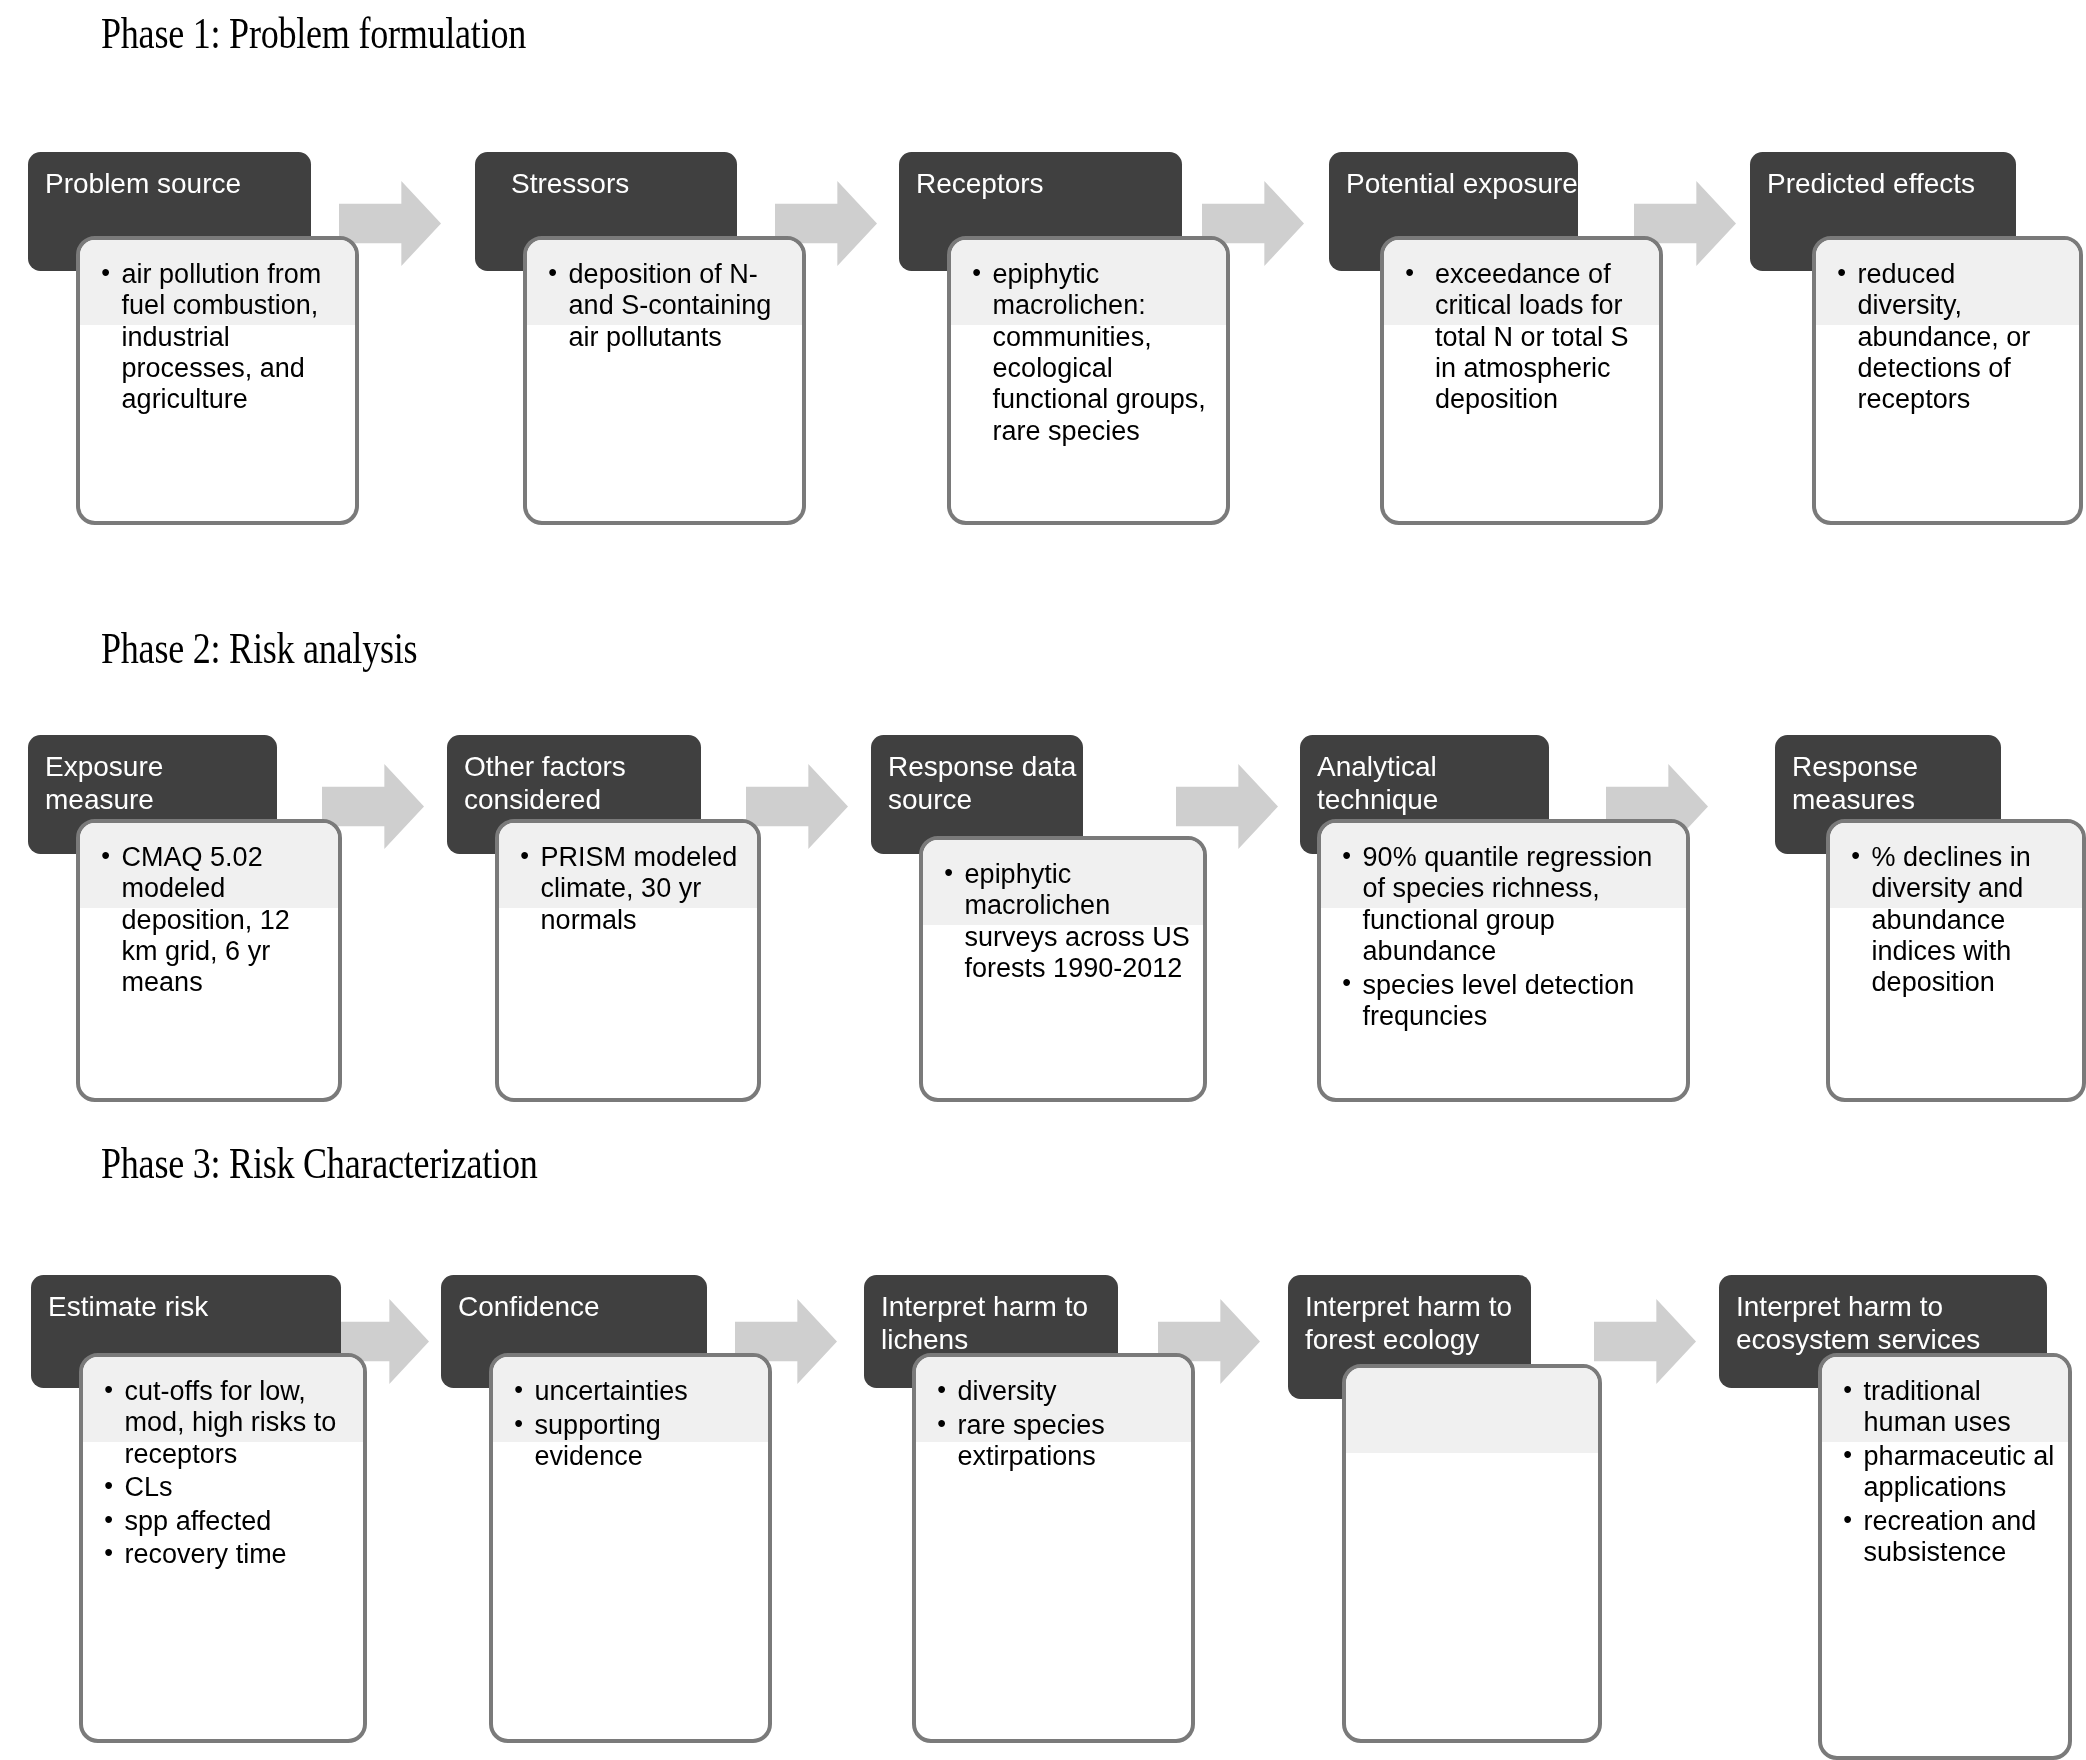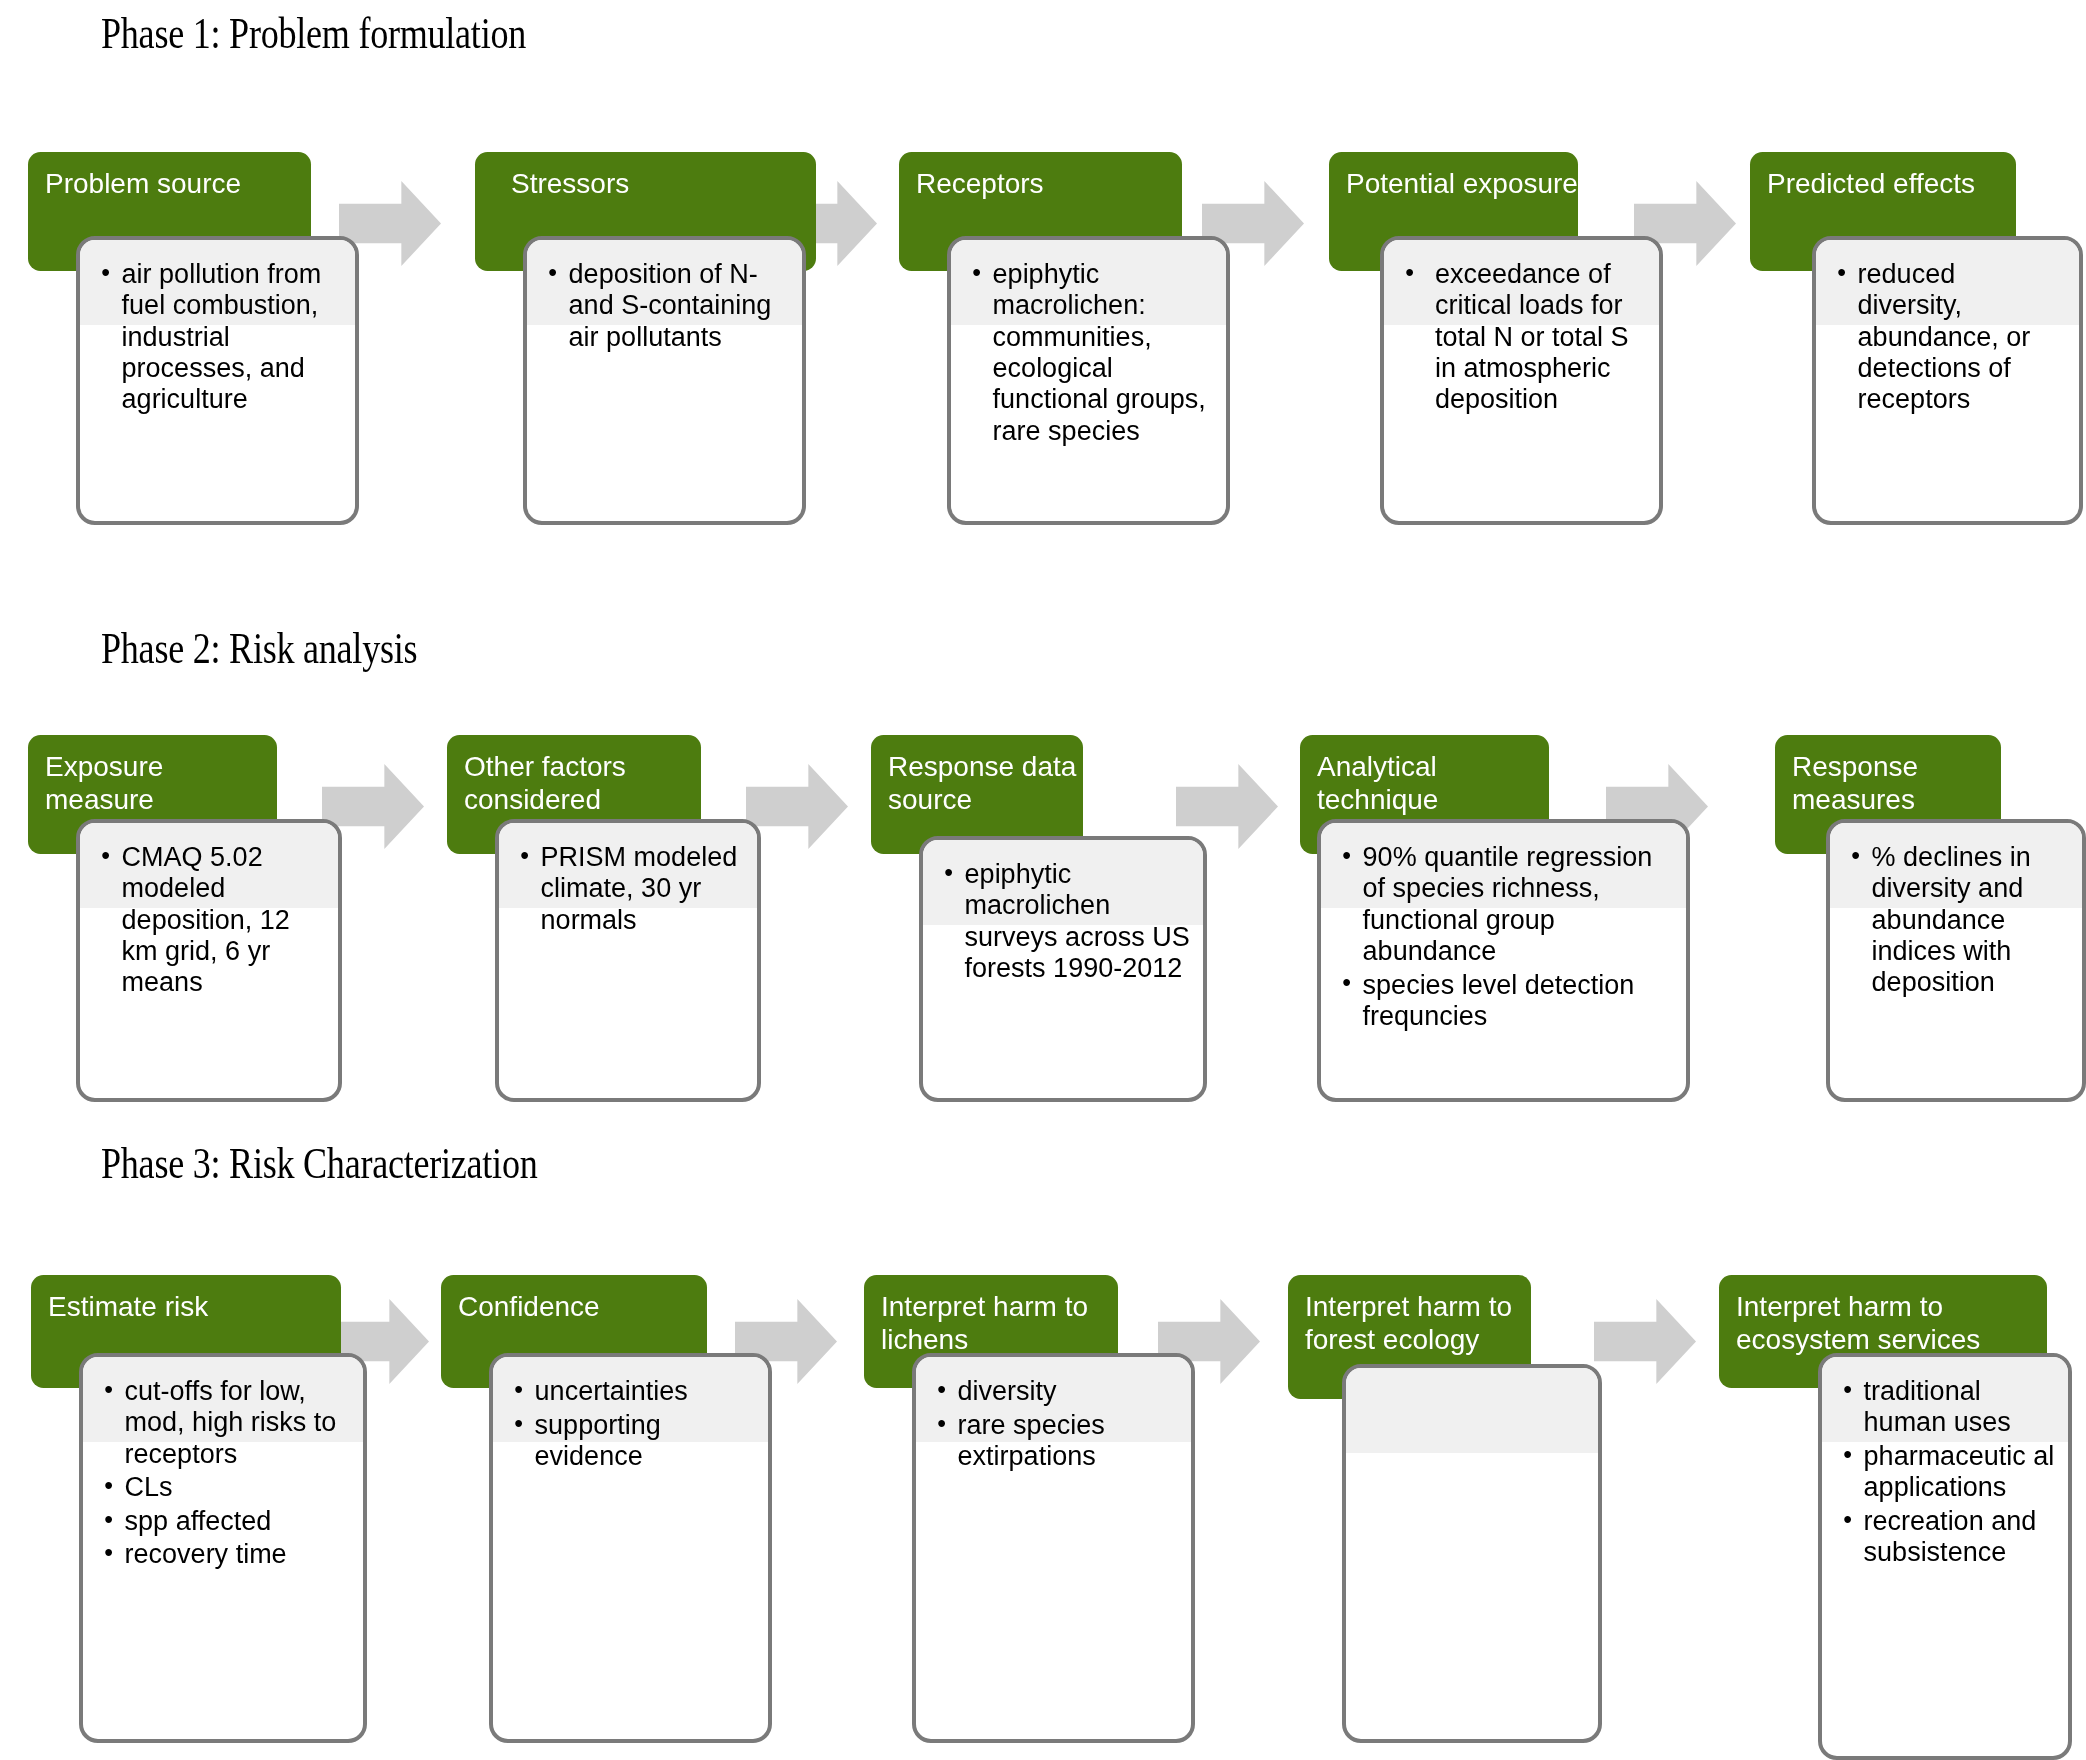--- a/index.html
+++ b/index.html
@@ -37,21 +37,21 @@
   #row2 { top: 735px; height: 413px; }
   #row3 { top: 1275px; height: 475px; }
 
   
   .step { position: absolute; top: 0; }
 
   .step-header {
     position: absolute;
     left: 0;
     top: 0;
-    background: #4d7c0f;
+    background: #404040;
     border-radius: 12.4px;
     color: #ffffff;
     padding: 14.7px 0 0 17px;
     font-size: 28px;
     line-height: 1.18;
     z-index: 1;
   }
   .step-body {
     position: absolute;
     background: #ffffff;
@@ -116,21 +116,21 @@
         </ul>
       </div>
     </div>
     <div class="arrow" style="left:339px;top:29px;">
       <svg width="102" height="85" viewBox="0 0 180 150">
           <polygon points="0,40 110,40 110,0 180,75 110,150 110,110 0,110" fill="#cfcfcf"></polygon>
         </svg>
     </div>
 
     <div class="step" style="left:475px;">
-      <div class="step-header" style="width:341px;height:119px;padding-left:36px;">
+      <div class="step-header" style="width:262px;height:119px;padding-left:36px;">
         <span>Stressors</span>
       </div>
       <div class="step-body" style="left:48px;top:84px;width:283px;height:289px;">
         <div class="hl"></div>
         <ul>
           <li>deposition of N- and S-containing air pollutants</li>
         </ul>
       </div>
     </div>
     <div class="arrow" style="left:775px;top:29px;">

